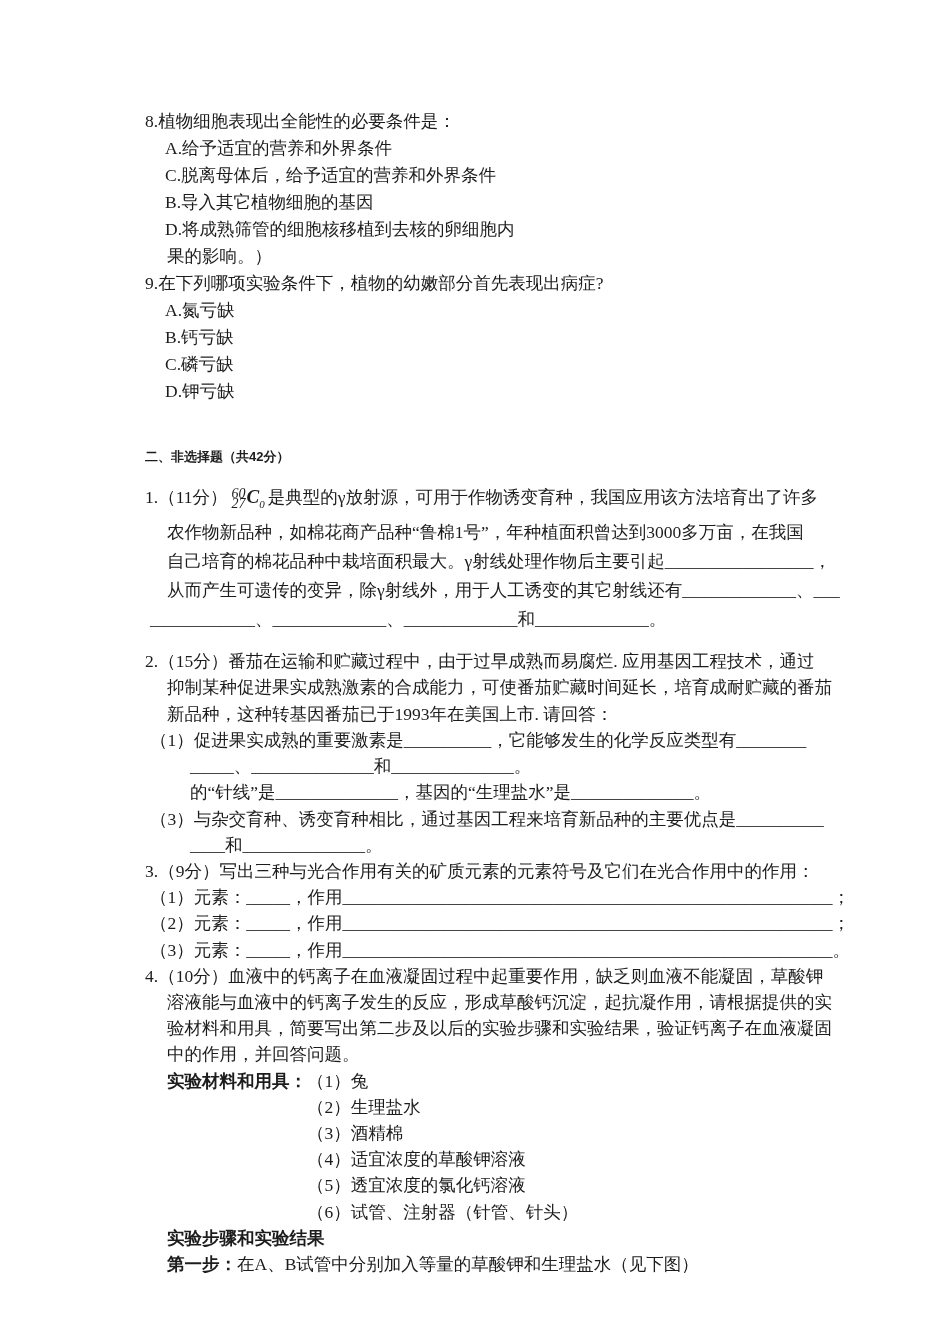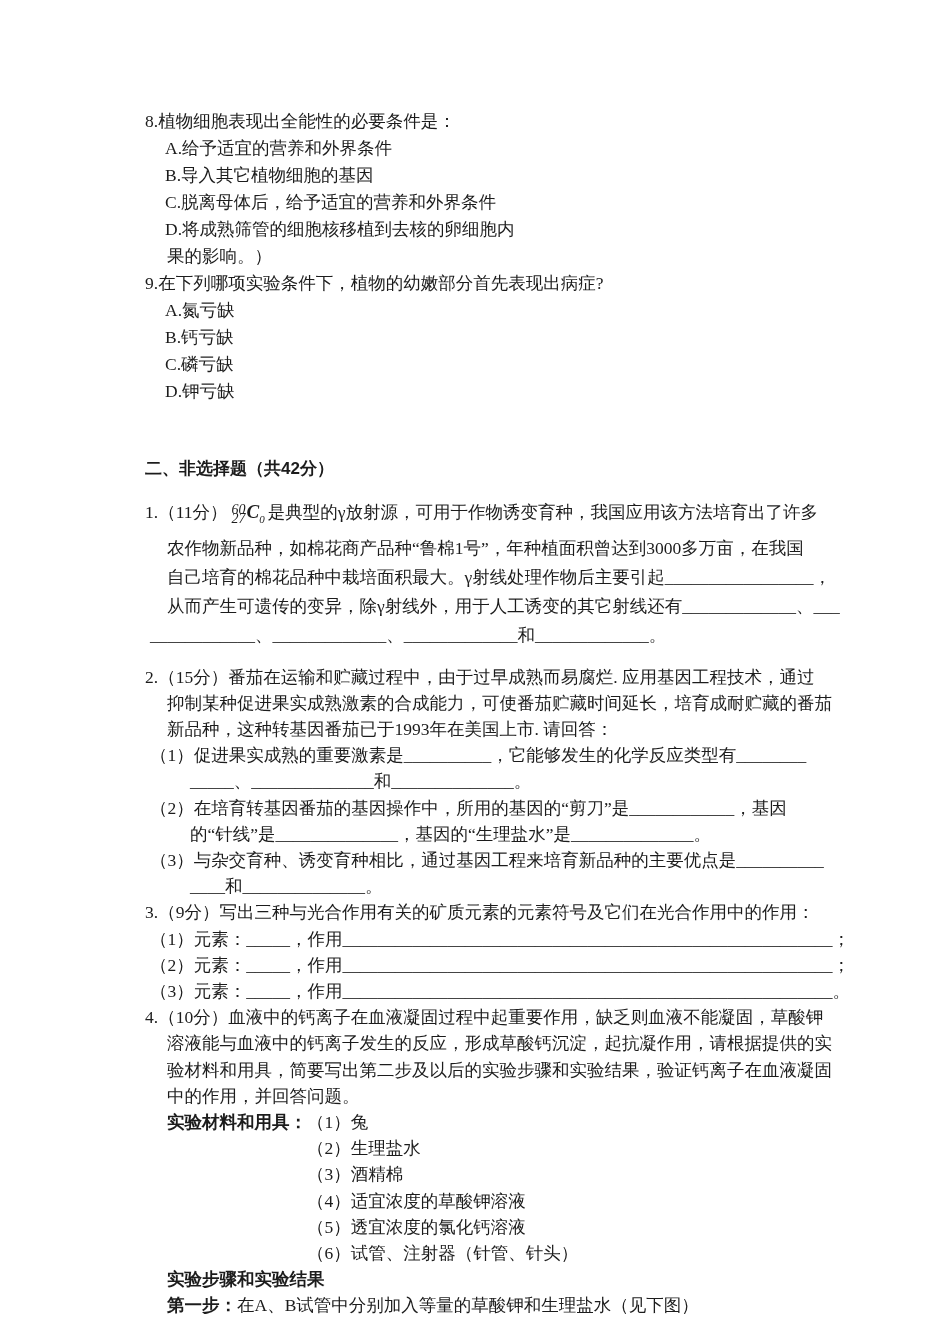--- a/index.html
+++ b/index.html
@@ -15,23 +15,23 @@
   .content { padding:108px 125px 0 145px; }
   .ln  { line-height:27px; white-space:nowrap; }
   .ln1 { line-height:29px; white-space:nowrap; }
   .ln2 { line-height:26.2px; white-space:nowrap; }
   .ind-opt     { padding-left:20px; }
   .ind-cont    { padding-left:22px; }
   .ind-sub     { padding-left:5px;  }
   .ind-subcont { padding-left:45px; }
   .ind-items   { padding-left:162px; }
   .sec-heading {
-    margin-top:50px;
+    margin-top:38px;
     line-height:28px;
-    font-size:17px;
+    font-size:13px;
     white-space:nowrap;
   }
   .hei { font-family:"Liberation Sans","DejaVu Sans",sans-serif; font-weight:bold; }
   .q1 { }
   .q2 { margin-top:14px; }
   .opt-row { display:flex; padding-left:20px;flex-direction:column; }
   .opt-col-1 { width:145px; }
   .opt-col-2 { width:150px; }
   .opt-col-3 { width:150px; }
   
@@ -46,22 +46,22 @@
 </style>
 </head>
 <body>
 
 <div class="page">
   <div class="content">
 
     <section>
       <div class="ln">8.植物细胞表现出全能性的必要条件是：</div>
       <div class="ln ind-opt">A.给予适宜的营养和外界条件</div>
+      <div class="ln ind-opt">C.脱离母体后，给予适宜的营养和外界条件</div>
       <div class="ln ind-opt">B.导入其它植物细胞的基因</div>
-      <div class="ln ind-opt">C.脱离母体后，给予适宜的营养和外界条件</div>
       <div class="ln ind-opt">D.将成熟筛管的细胞核移植到去核的卵细胞内</div>
       <div class="ln ind-cont">果的影响。）</div>
     </section>
 
     <section>
       <div class="ln">9.在下列哪项实验条件下，植物的幼嫩部分首先表现出病症?</div>
       <div class="ln opt-row">
         <span class="opt-col-1">A.氮亏缺</span>
         <span class="opt-col-2">B.钙亏缺</span>
         <span class="opt-col-3">C.磷亏缺</span>
@@ -80,21 +80,20 @@
       <div class="ln1 ind-cont">从而产生可遗传的变异，除γ射线外，用于人工诱变的其它射线还有_____________、___</div>
       <div class="ln1 ind-sub">____________、_____________、_____________和_____________。</div>
     </section>
 
     <section class="q2">
       <div class="ln2">2.（15分）番茄在运输和贮藏过程中，由于过早成熟而易腐烂. 应用基因工程技术，通过</div>
       <div class="ln2 ind-cont">抑制某种促进果实成熟激素的合成能力，可使番茄贮藏时间延长，培育成耐贮藏的番茄</div>
       <div class="ln2 ind-cont">新品种，这种转基因番茄已于1993年在美国上市. 请回答：</div>
       <div class="ln2 ind-sub">（1）促进果实成熟的重要激素是__________，它能够发生的化学反应类型有________</div>
       <div class="ln2 ind-subcont">_____、______________和______________。</div>
-      <div class="ln2 ind-sub">（2）在培育转基因番茄的基因操作中，所用的基因的“剪刀”是____________，基因</div>
       <div class="ln2 ind-subcont">的“针线”是______________，基因的“生理盐水”是______________。</div>
       <div class="ln2 ind-sub">（3）与杂交育种、诱变育种相比，通过基因工程来培育新品种的主要优点是__________</div>
       <div class="ln2 ind-subcont">____和______________。</div>
     </section>
 
     <section>
       <div class="ln2">3.（9分）写出三种与光合作用有关的矿质元素的元素符号及它们在光合作用中的作用：</div>
       <div class="ln2 ind-sub">（1）元素：_____，作用________________________________________________________；</div>
       <div class="ln2 ind-sub">（2）元素：_____，作用________________________________________________________；</div>
       <div class="ln2 ind-sub">（3）元素：_____，作用________________________________________________________。</div>

